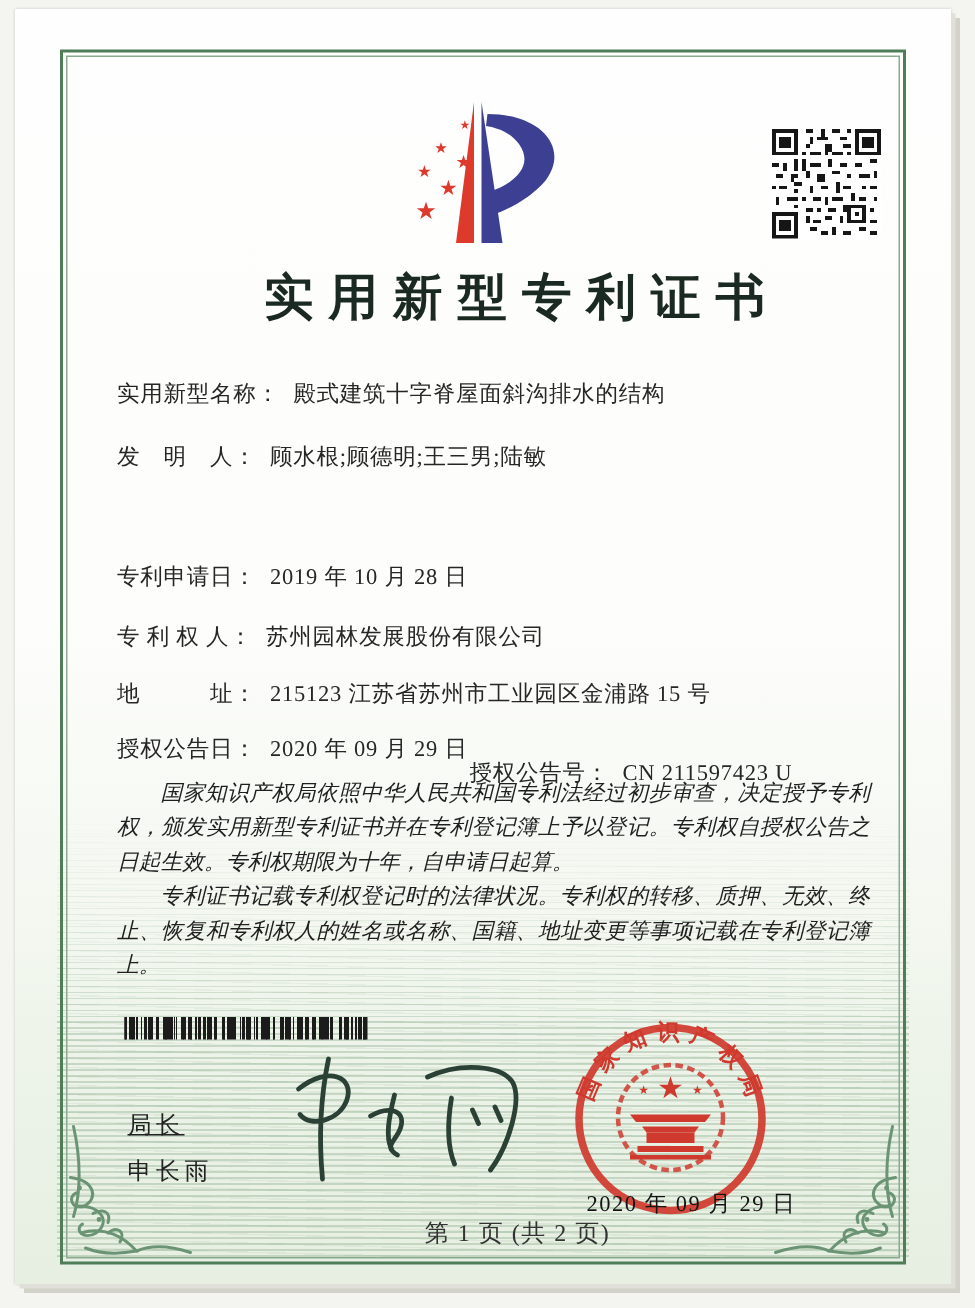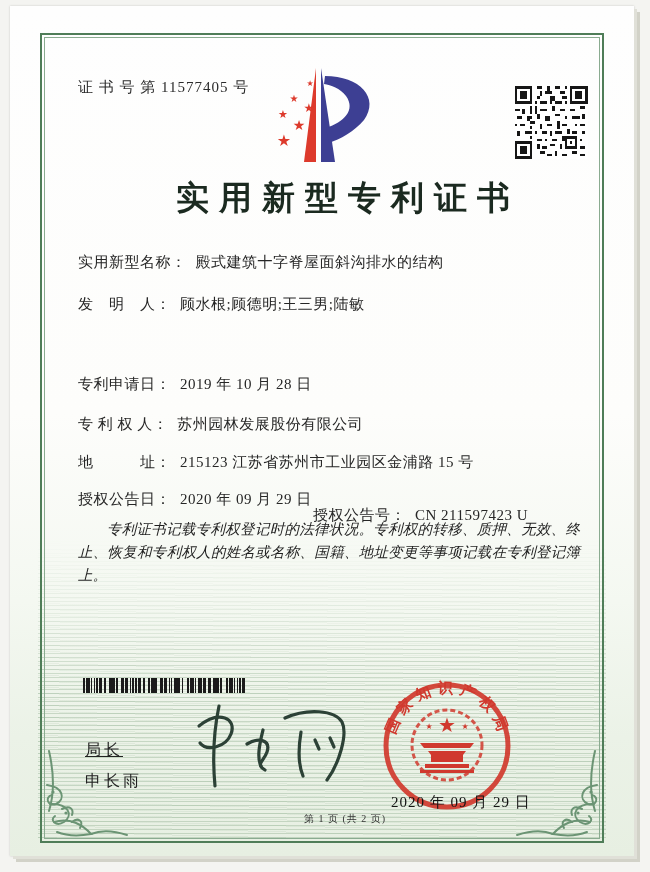--- a/index.html
+++ b/index.html
@@ -39,21 +39,21 @@
   .barcode{left:73px;top:672px;width:162px;height:15px;
     background:
       repeating-linear-gradient(90deg,#1b1b1b 0 2px,transparent 2px 3px,#1b1b1b 3px 6px,transparent 6px 8px,#1b1b1b 8px 9px,transparent 9px 13px),
       repeating-linear-gradient(90deg,#1b1b1b 0 1px,transparent 1px 5px,#1b1b1b 5px 7px,transparent 7px 11px);
   }
   .official-title{left:75px;top:734px;font-size:16px;letter-spacing:3px;color:#222;text-decoration:underline;}
   .official-name{left:75px;top:765px;font-size:16px;letter-spacing:3px;color:#222;}
   .signature{left:175px;top:690px;}
   .sealwrap{left:352px;top:655px;z-index:3;}
   .seal-date{left:381px;top:787px;font-size:15px;color:#141414;letter-spacing:1px;z-index:5;}
-  .footer{left:30px;top:806px;width:610px;text-align:center;font-size:10px;color:#333;letter-spacing:1px;}
+  .footer{left:30px;top:806px;width:610px;text-align:center;font-size:16px;color:#333;letter-spacing:1px;}
   .orn{z-index:1;}
   .orn-bl{left:33px;top:741px;}
   .orn-br{left:499px;top:741px;transform:scaleX(-1);}
   .logo{left:242px;top:56px;}
   .qr{left:503px;top:80px;}
 </style>
 </head>
 <body>
 
 <div class="sheet">
@@ -77,21 +77,20 @@
     <path d="M4,38 C20,40 23,52 13,57 C5,60 1,50 9,48"></path>
     <path d="M7,57 C25,56 31,68 21,75 C13,80 6,73 12,69"></path>
     <path d="M11,75 C27,70 40,78 48,87 C37,89 24,89 14,85"></path>
     <path d="M48,87 C60,82 72,84 84,88"></path>
     <path d="M19,62 C27,58 31,62 29,68"></path>
     <path d="M29,75 C35,70 41,74 37,81"></path>
     <circle cx="10" cy="45" r="1.6" fill="#6b9474" stroke="none"></circle>
     <circle cx="23" cy="66" r="1.6" fill="#6b9474" stroke="none"></circle>
   </svg>
 
-  <div class="abs certno">证 书 号 第 11577405 号</div>
 
   <svg class="abs logo" width="140" height="106" viewBox="0 0 140 106">
     <polygon points="64,6 52,100 64,100" fill="#dd3a2c"></polygon>
     <polygon points="69,6 69,100 83,100" fill="#3d3f93"></polygon>
     <path d="M73,14 C108,14 128,36 112,58 C102,70 88,77 77,81 L74,66 C92,60 104,48 94,34 C88,26 79,23 72,22 Z" fill="#3d3f93"></path>
     <g fill="#dd3a2c" text-anchor="middle" font-family="'DejaVu Sans',sans-serif">
       <text x="58" y="24" font-size="8">★</text>
       <text x="42" y="40" font-size="10">★</text>
       <text x="57" y="50" font-size="12">★</text>
       <text x="31" y="56" font-size="11">★</text>
@@ -130,20 +129,21 @@
     <span class="lbl">地　　　址：</span><span class="val">215123 江苏省苏州市工业园区金浦路 15 号</span>
   </div>
   <div class="row" style="top:484px">
     <span class="lbl">授权公告日：</span><span class="val">2020 年 09 月 29 日</span>
     <span class="pair2">
       <span class="lbl">授权公告号：</span><span class="val">CN 211597423 U</span>
     </span>
   </div>
 
   <div class="paras">
+    <p>国家知识产权局依照中华人民共和国专利法经过初步审查，决定授予专利权，颁发实用新型专利证书并在专利登记簿上予以登记。专利权自授权公告之日起生效。专利权期限为十年，自申请日起算。</p>
     <p>专利证书记载专利权登记时的法律状况。专利权的转移、质押、无效、终止、恢复和专利权人的姓名或名称、国籍、地址变更等事项记载在专利登记簿上。</p>
   </div>
 
   <div class="abs barcode"></div>
 
   <div class="abs official-title">局长</div>
   <div class="abs official-name">申长雨</div>
 
   <svg class="abs signature" width="170" height="100" viewBox="0 0 170 100" fill="none" stroke="#2c4136" stroke-width="3.2" stroke-linecap="round">
     <path d="M34,10 C29,34 27,58 30,90"></path>

